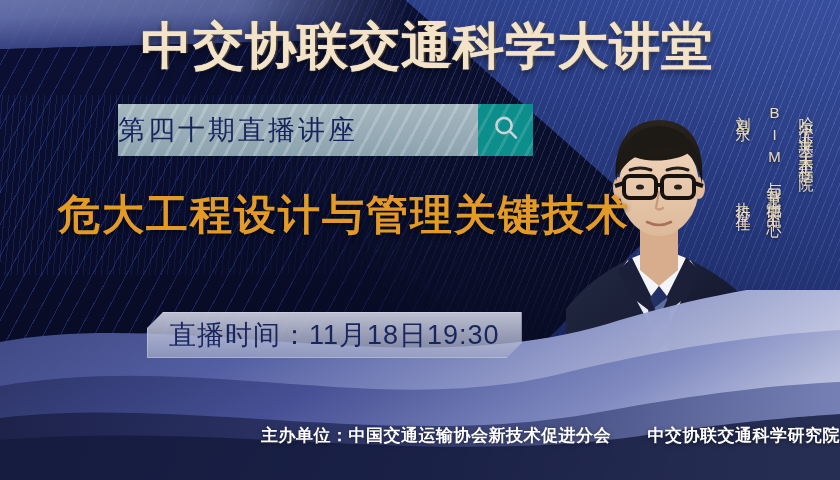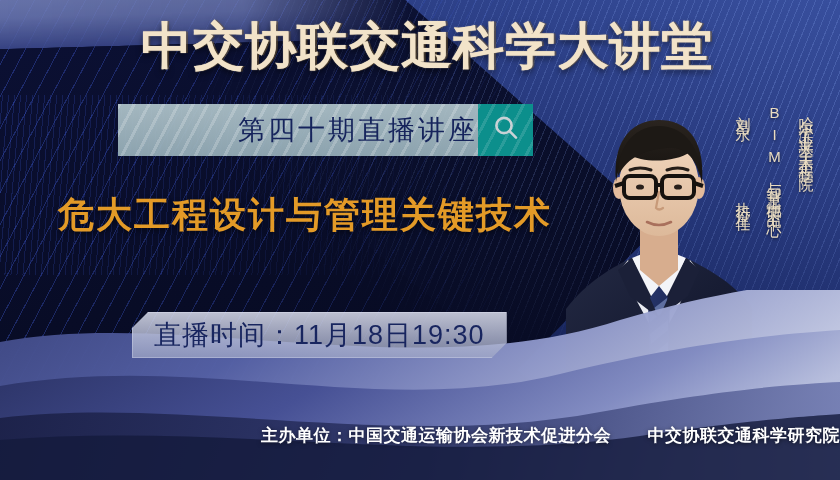--- a/index.html
+++ b/index.html
@@ -90,21 +90,21 @@
     transform:scaleX(1.02);
     transform-origin:left center;
   }
 
   
   .searchbar{
     position:absolute;left:118px;top:104px;
     width:415px;height:52px;display:flex;align-items:stretch;
   }
   .searchbar-field{
-    flex:1;display:flex;align-items:center;justify-content:flex-end;
+    flex:1;display:flex;align-items:center;justify-content:flex-start;
     background:linear-gradient(180deg,rgba(172,192,199,.95) 0%,rgba(150,174,184,.93) 100%);
     position:relative;overflow:hidden;
   }
   .searchbar-field::after{
     content:"";position:absolute;inset:0;
     background-image:repeating-linear-gradient(118deg,
       rgba(255,255,255,.20) 0px, rgba(255,255,255,.20) 3px,
       rgba(0,0,0,0) 3px, rgba(0,0,0,0) 13px);
   }
   .searchbar-text{
@@ -120,29 +120,29 @@
     content:"";position:absolute;inset:0;
     background-image:repeating-linear-gradient(118deg,
       rgba(255,255,255,.13) 0px, rgba(255,255,255,.13) 3px,
       rgba(0,0,0,0) 3px, rgba(0,0,0,0) 13px);
   }
   .searchbar-btn svg{position:relative;z-index:2;}
 
   
   .lecture-title{
     position:absolute;left:58px;top:188px;
-    font-size:36px;line-height:54px;font-weight:700;
+    font-size:42px;line-height:54px;font-weight:700;
     letter-spacing:2px;color:#e39a27;
     white-space:nowrap;
     text-shadow:0 2px 5px rgba(0,0,0,.55);
   }
 
   
   .time-badge{
-    position:absolute;left:132px;top:312px;
+    position:absolute;left:147px;top:312px;
     height:46px;padding:0 22px;
     display:flex;align-items:center;
     background:linear-gradient(180deg,rgba(214,217,233,.88) 0%,rgba(183,189,214,.80) 55%,rgba(160,167,198,.74) 100%);
     clip-path:polygon(16px 0, 100% 0, 100% calc(100% - 15px), calc(100% - 15px) 100%, 0 100%, 0 16px);
     box-shadow:0 0 0 1px rgba(235,240,255,.30) inset;
   }
   .time-badge-text{
     font-size:27px;font-weight:400;letter-spacing:1px;
     color:#18255f;white-space:nowrap;
   }

